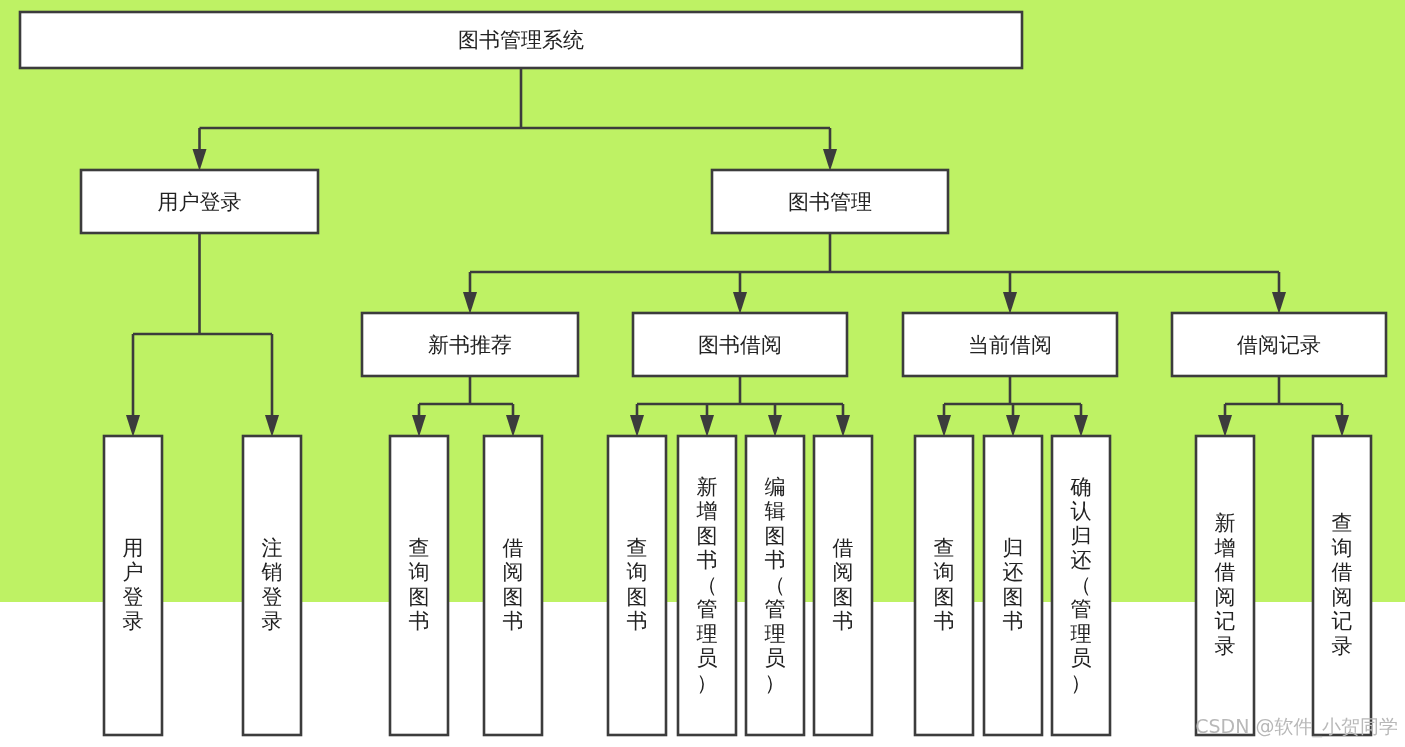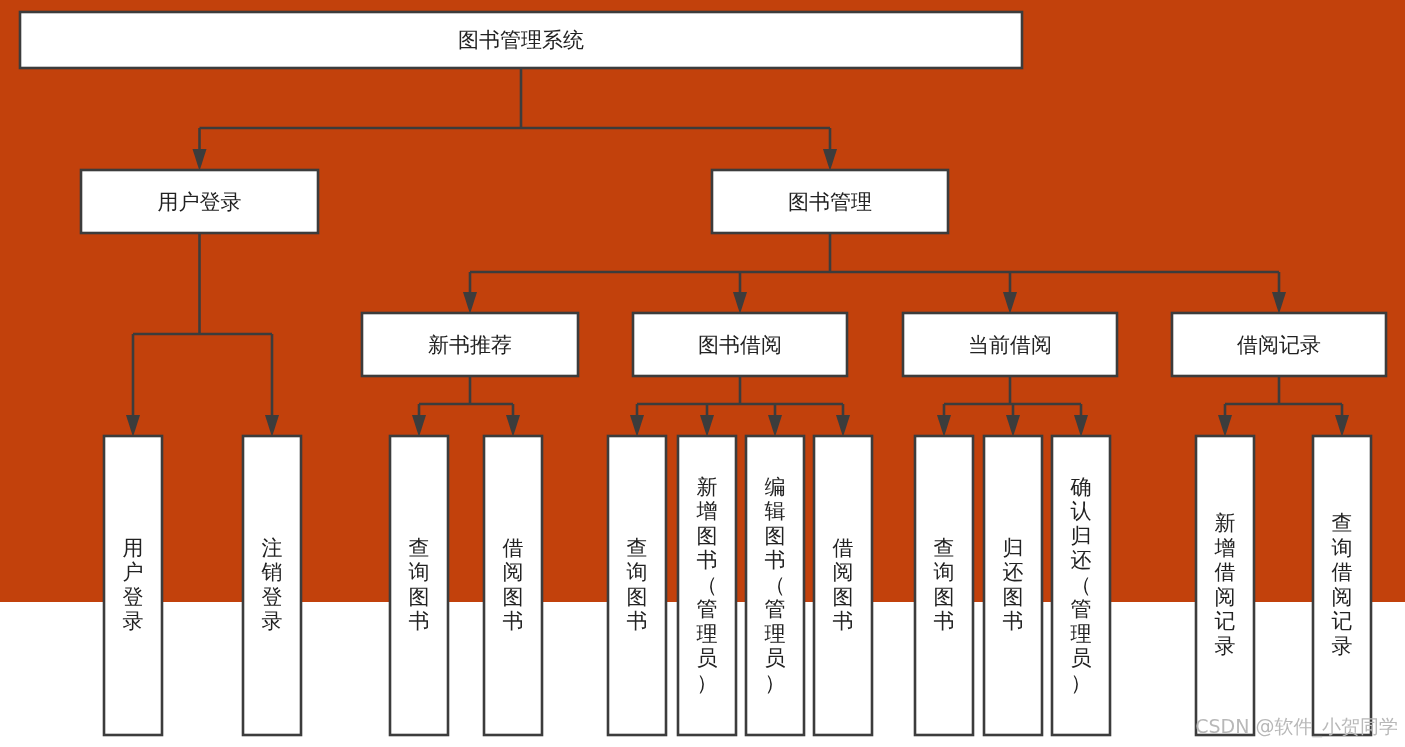--- a/index.html
+++ b/index.html
@@ -11,21 +11,21 @@
   body {
     width: 1405px;
     height: 747px;
     font-family: "DejaVu Sans", "Liberation Sans", sans-serif;
     overflow: hidden;
   }
   #diagram-root {
     position: relative;
     width: 1405px;
     height: 602px;
-    background: #c2410c;
+    background: #bef264;
   }
   svg.diagram-canvas {
     position: absolute;
     left: 0;
     top: 0;
     width: 1405px;
     height: 747px;
     display: block;
   }
   .node-box {

